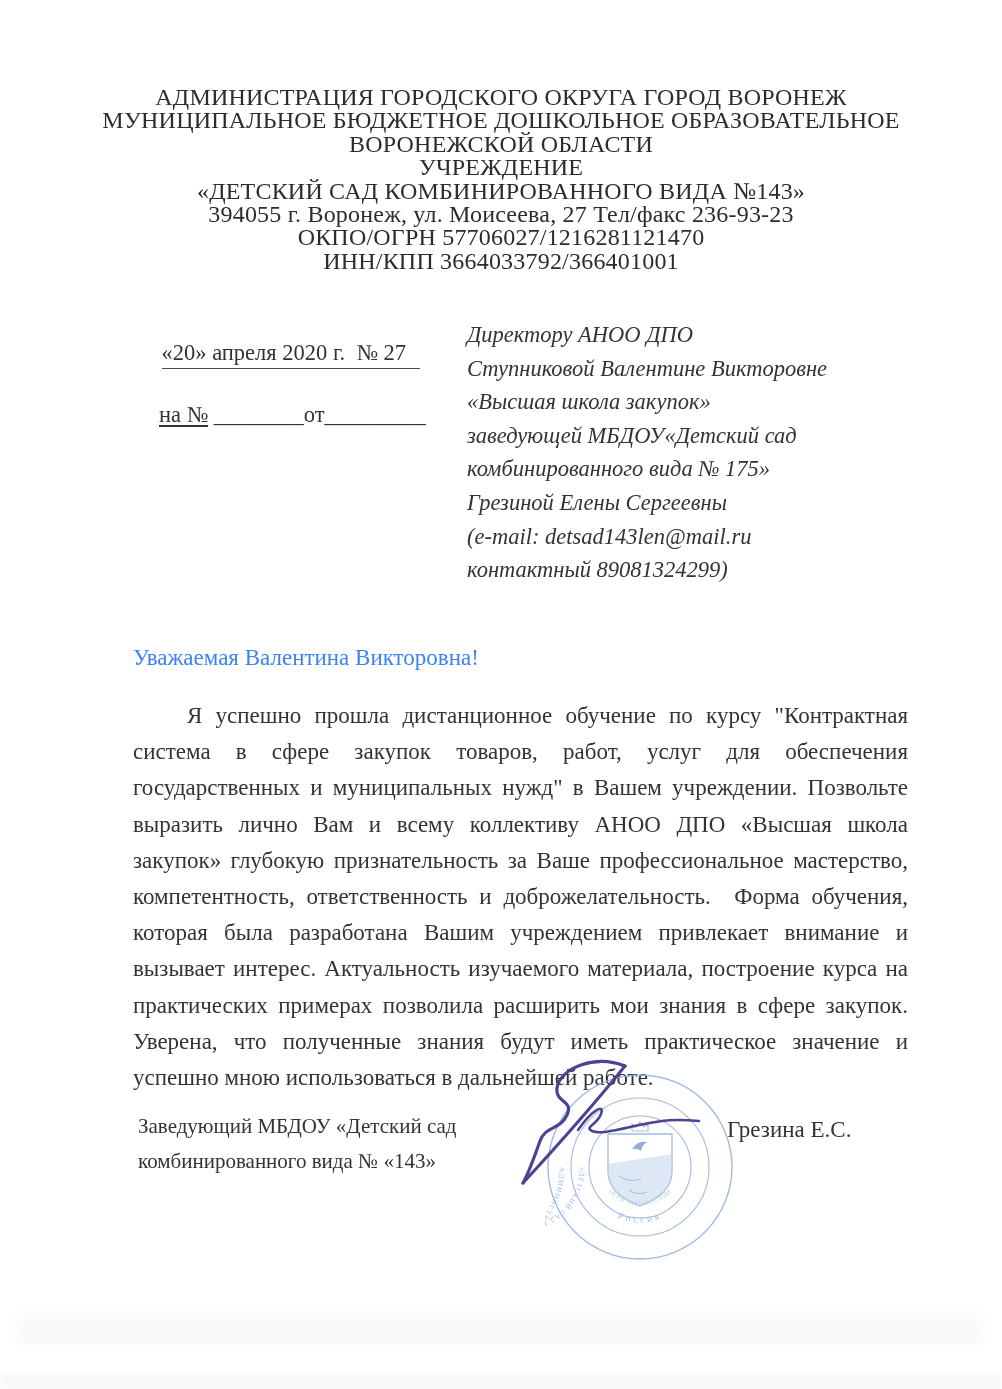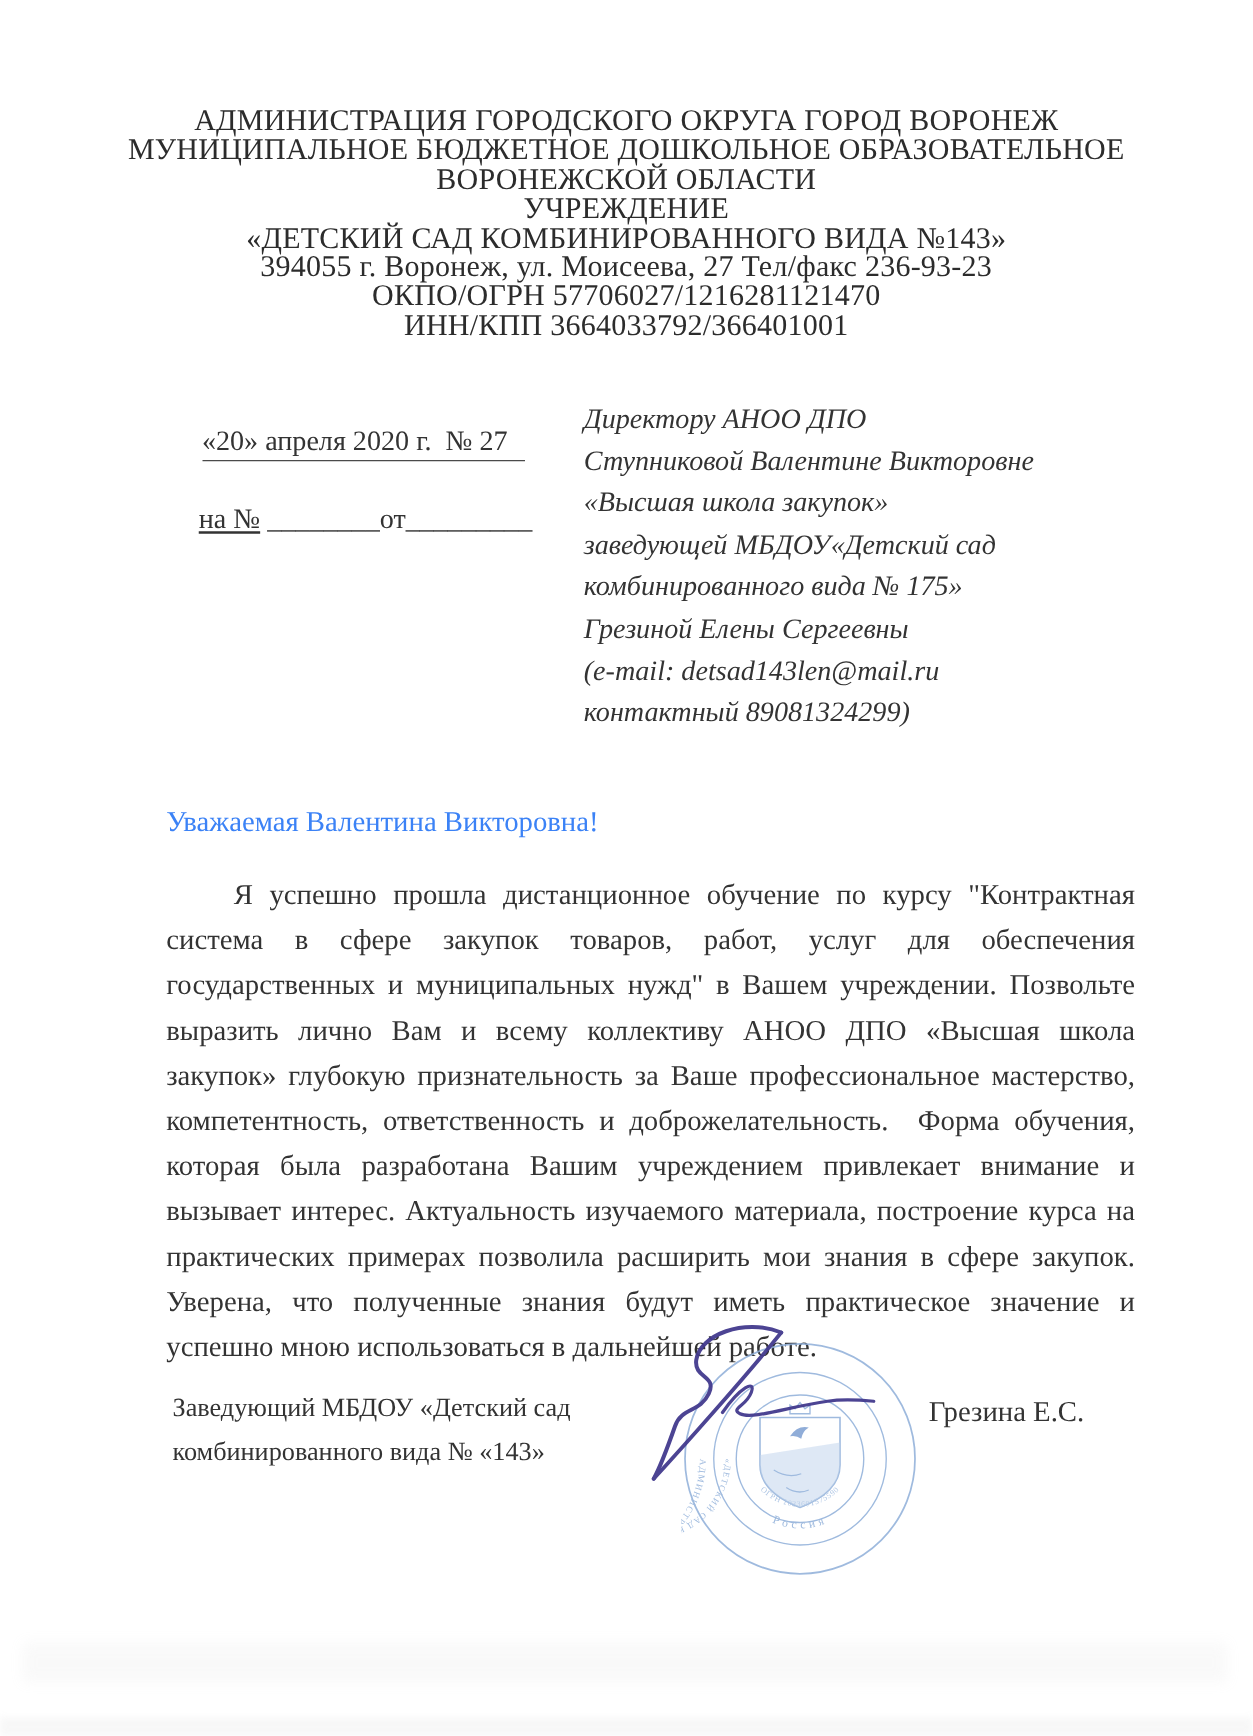--- a/index.html
+++ b/index.html
@@ -28,21 +28,21 @@
   .salutation{position:absolute;left:133px;top:645px;width:775px;text-align:left;font-size:23px;color:#3b82f6;}
   
   .body-text{
     position:absolute;left:133px;top:698px;width:775px;
     font-size:23px;line-height:36.2px;
     text-align:justify;text-indent:54px;
     white-space:pre-wrap;color:#333;
   }
   
   .closing{position:absolute;left:138px;top:1085px;font-size:21px;line-height:35px;color:#333;margin-top:24px;}
-  .signer-name{position:absolute;left:727px;top:1117px;font-size:23px;color:#333;margin-left:16px;}
+  .signer-name{position:absolute;left:727px;top:1117px;font-size:23px;color:#333;}
   
   .stamp-svg{position:absolute;left:545px;top:1072px;width:190px;height:190px;opacity:.85;}
   .sig-svg{position:absolute;left:500px;top:1048px;width:220px;height:160px;}
   
   .scan-noise-1{position:absolute;left:18px;top:1314px;width:964px;height:32px;background:#c9c9c9;opacity:.10;filter:blur(5px);}
   .scan-noise-2{position:absolute;left:0px;top:1374px;width:1002px;height:15px;background:#c4c4c4;opacity:.13;filter:blur(3px);}
 </style>
 </head>
 <body>
 

